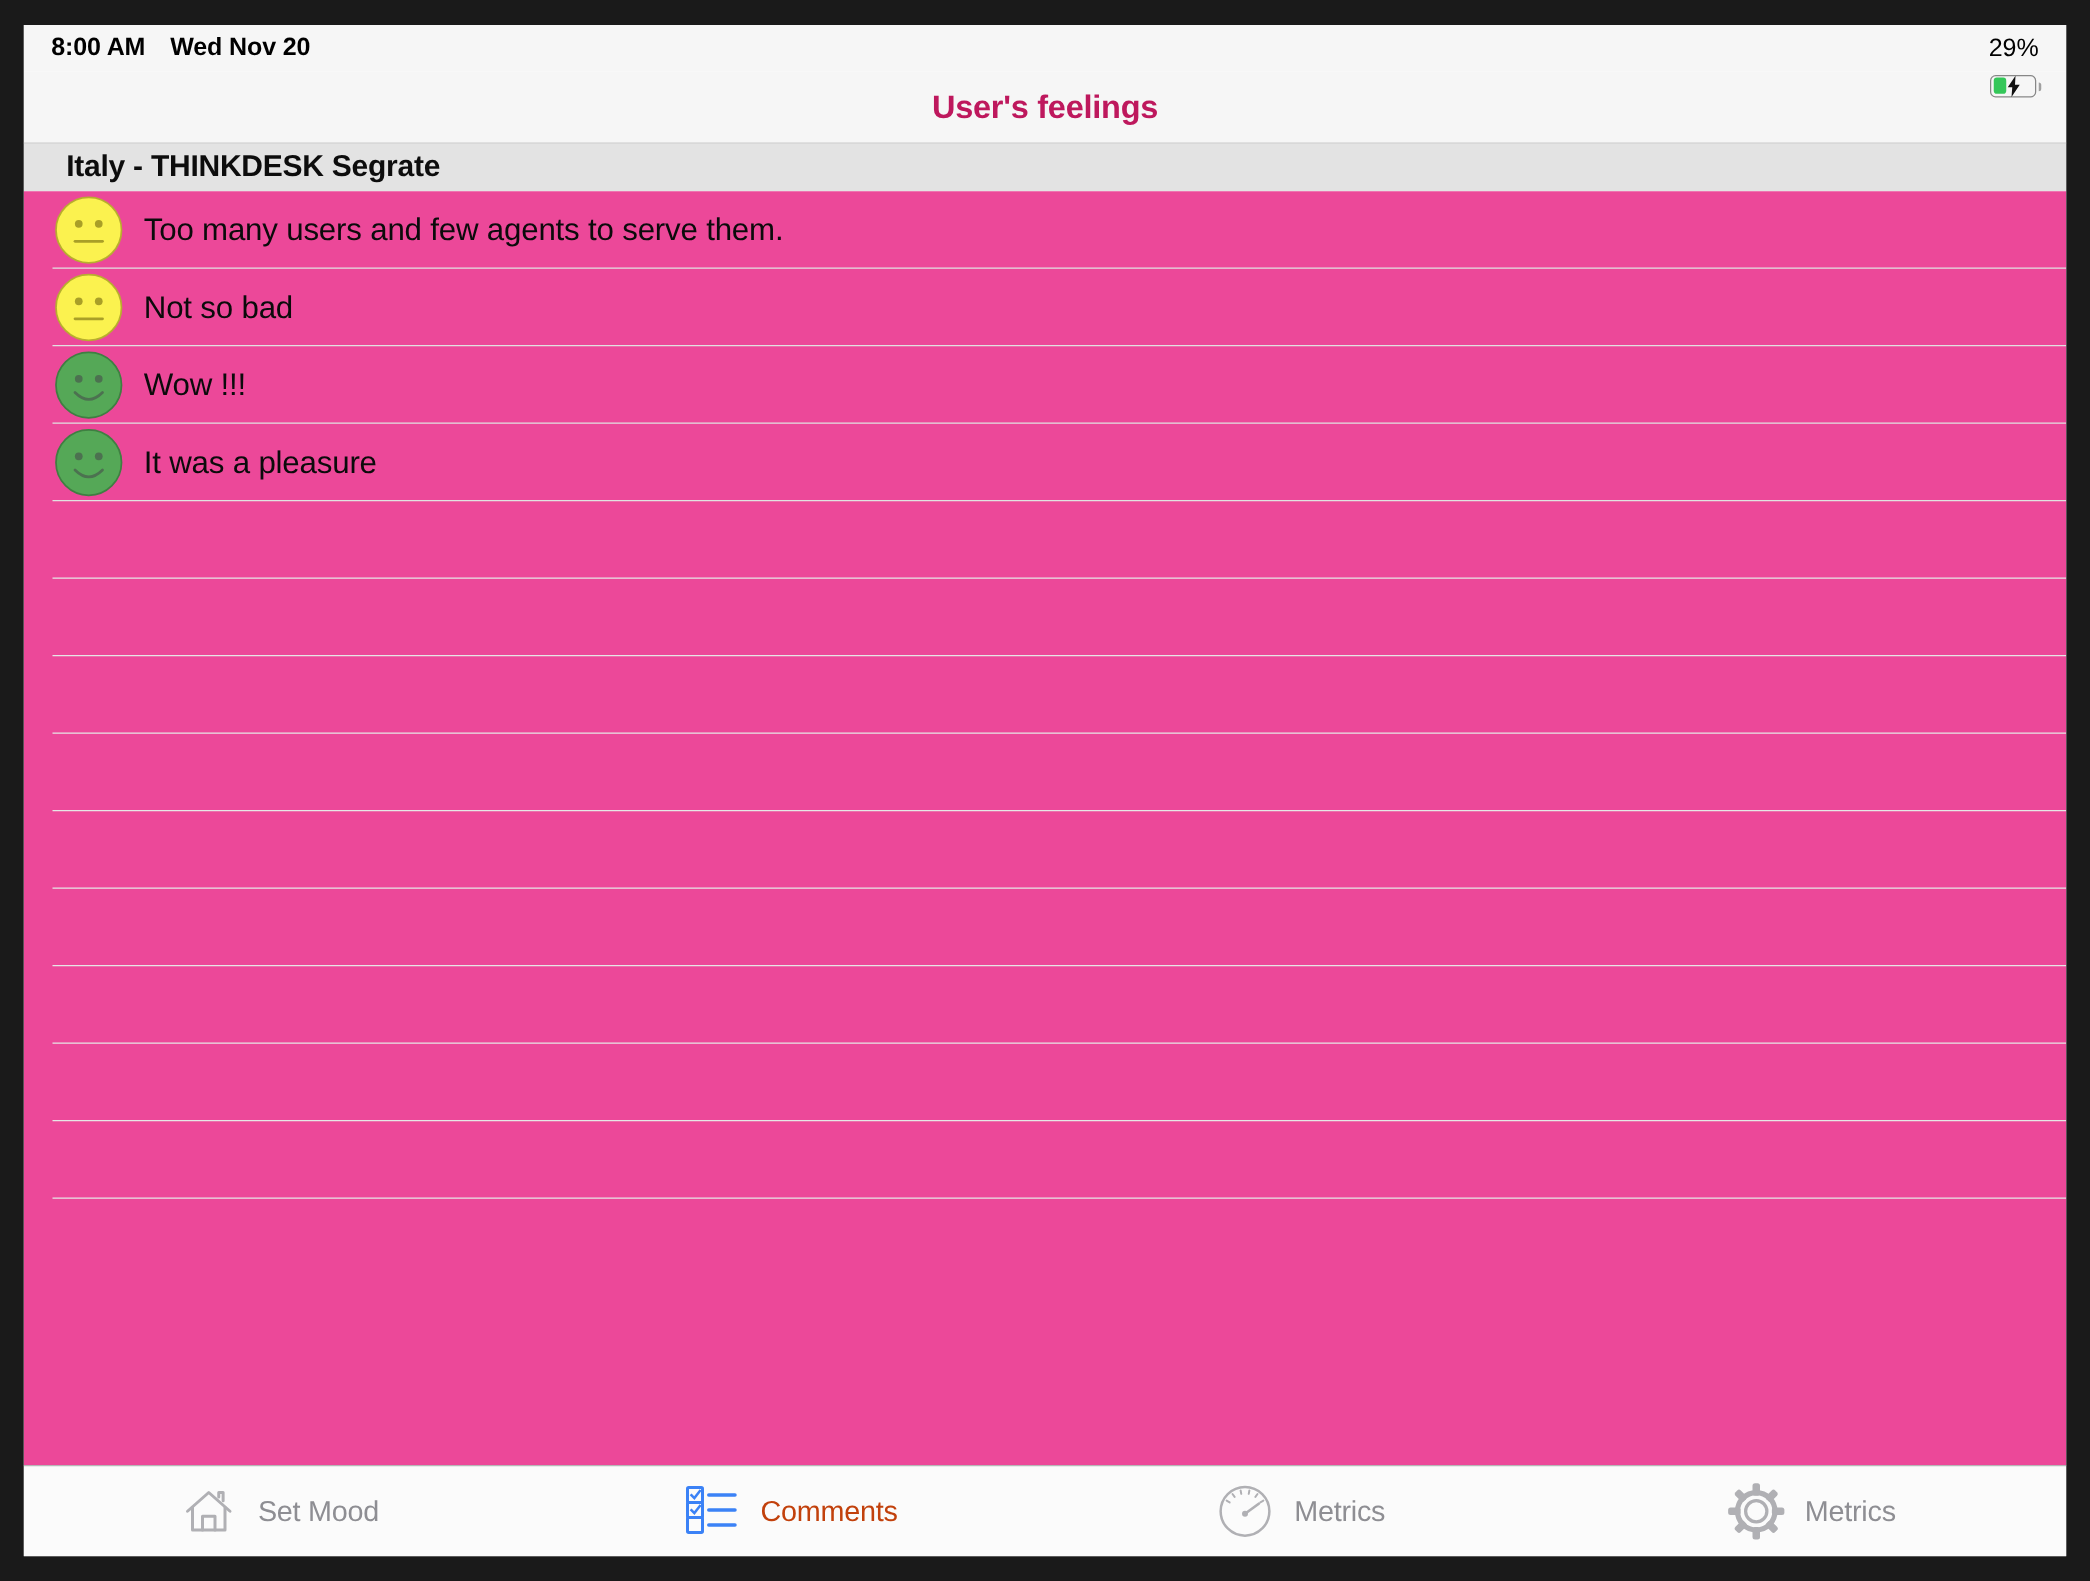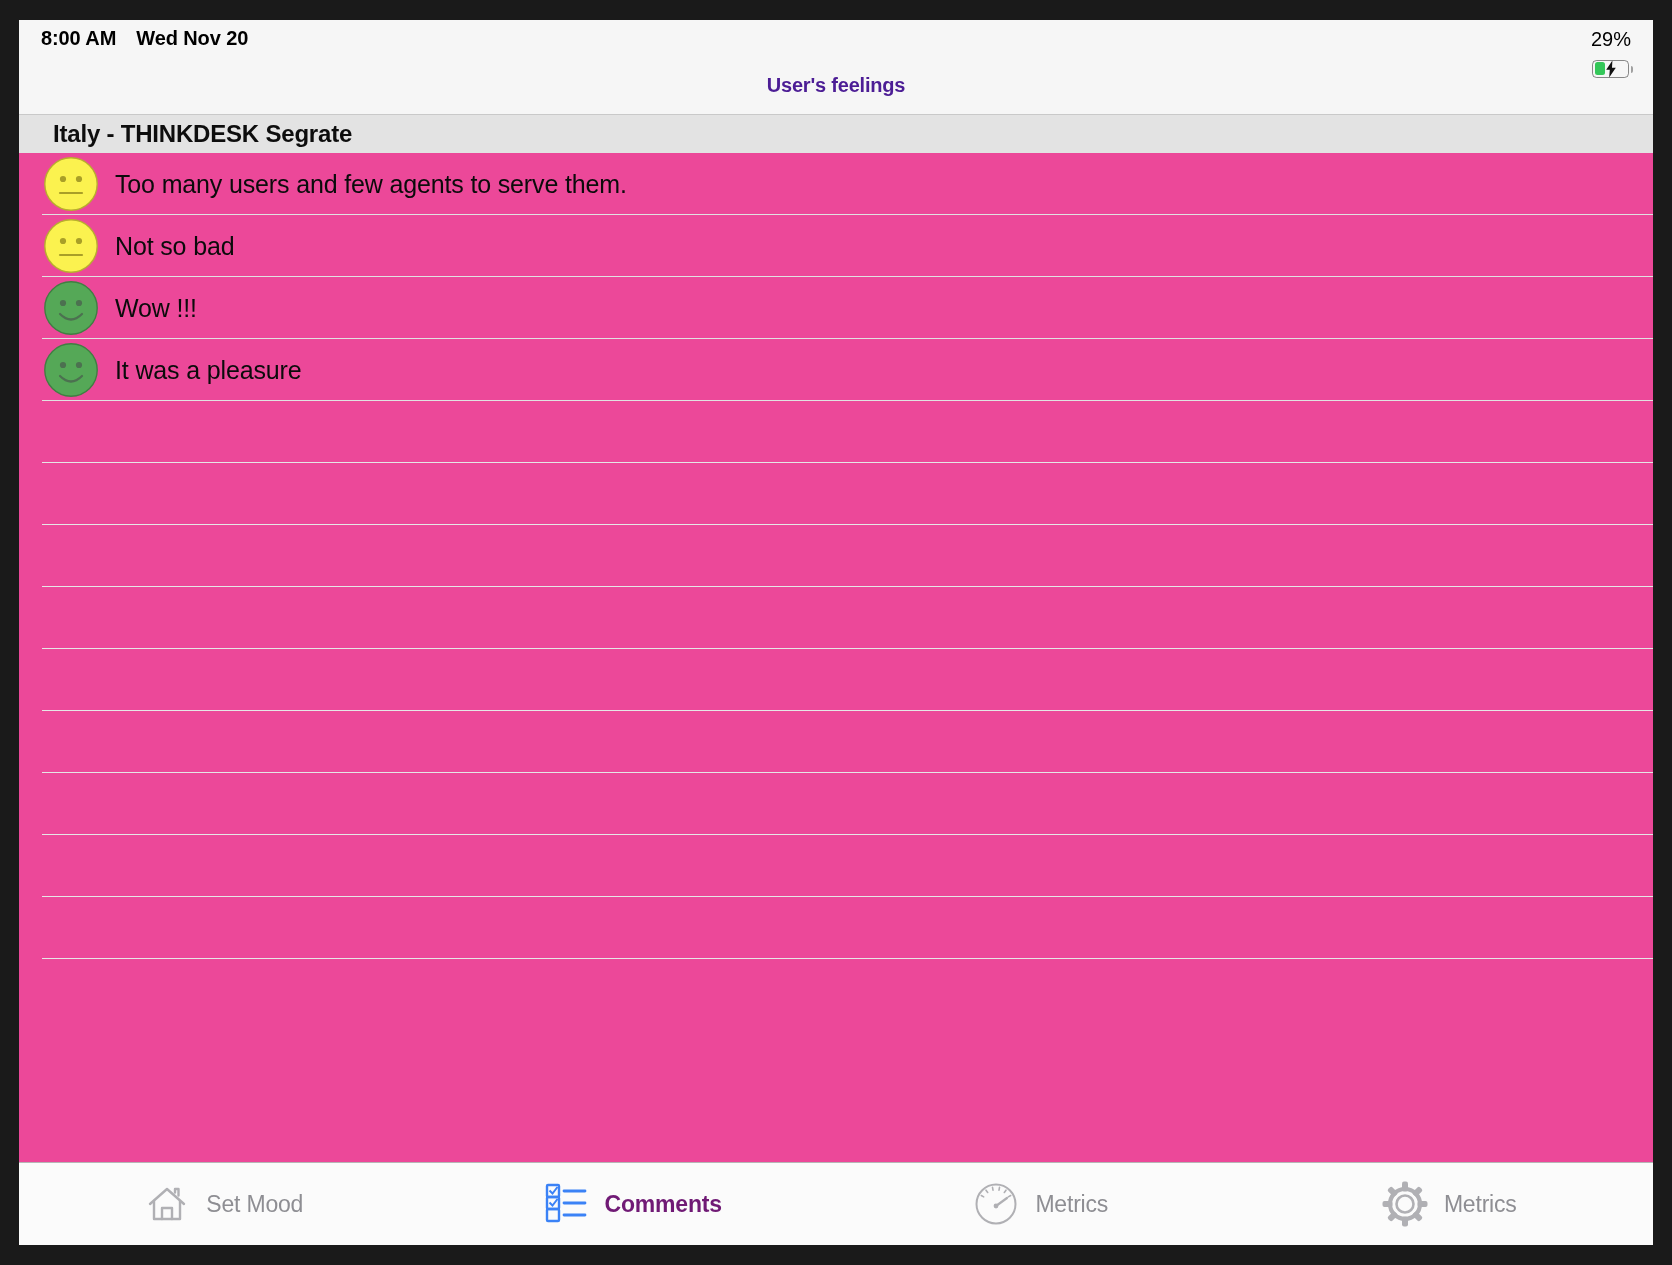--- a/index.html
+++ b/index.html
@@ -78,23 +78,23 @@
   .navbar {
     height: 58px;
     background: #f6f6f6;
     border-bottom: 1px solid #c9c9c9;
     display: flex;
     align-items: center;
     justify-content: center;
     flex: 0 0 auto;
   }
   .nav-title {
-    font-size: 20px;
+    font-size: 26px;
     font-weight: bold;
-    color: #4c1d95;
+    color: #be185d;
     letter-spacing: -0.2px;
   }
 
   
   .section-header {
     height: 38px;
     background: #e3e3e3;
     display: flex;
     align-items: center;
     padding-left: 34px;
@@ -139,21 +139,21 @@
   .row-text {
     font-size: 25px;
     color: #0b0b0b;
     margin-left: 16px;
     letter-spacing: -0.15px;
     white-space: nowrap;
   }
 
   
   .tabbar {
-    height: 83px;
+    height: 73px;
     background: #fbfbfb;
     border-top: 1px solid #b6b6b6;
     display: flex;
     align-items: center;
     flex: 0 0 auto;
   }
   .tab {
     flex: 1 1 0;
     display: flex;
     align-items: center;
@@ -161,21 +161,21 @@
     gap: 15px;
     height: 100%;
     cursor: pointer;
   }
   .tab-icon { width: 48px; height: 48px; display: block; }
   .tab-label {
     font-size: 23px;
     color: #8e8e93;
     letter-spacing: -0.2px;
   }
-  .tab.active .tab-label { color: #701a75; font-weight: bold; }
+  .tab.active .tab-label { color: #c2410c; }
 </style>
 </head>
 <body>
 
 <div id="device">
   <div id="screen">
 
     <div class="statusbar">
       <div class="sb-left">
         <span class="sb-time">8:00 AM</span>

